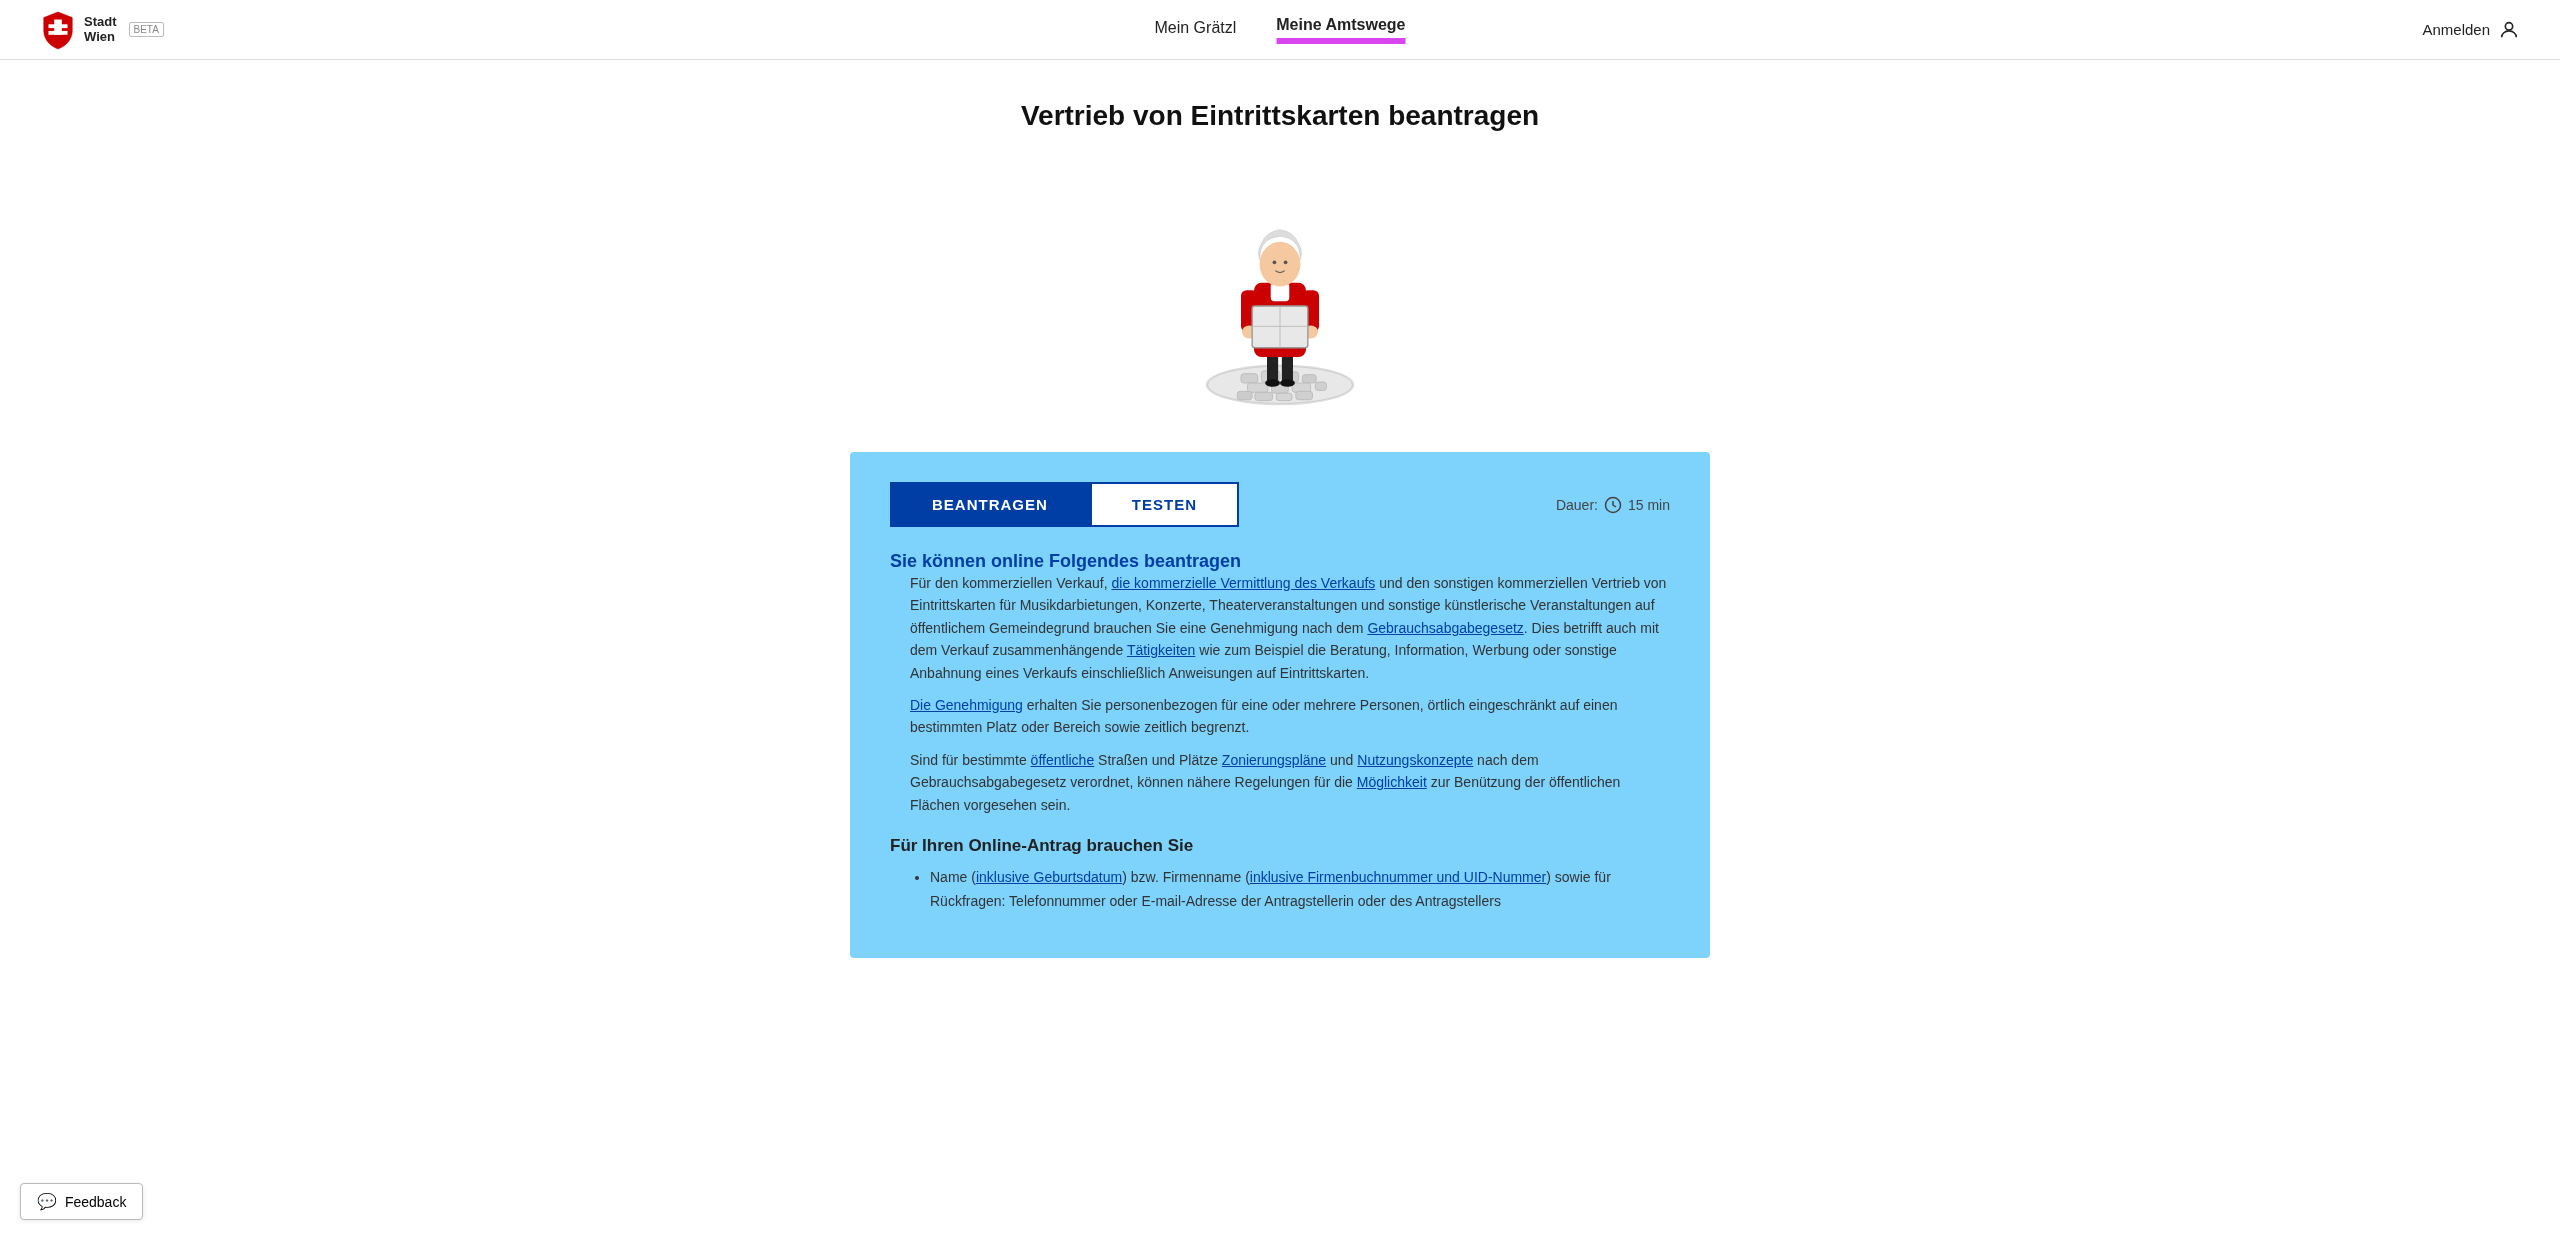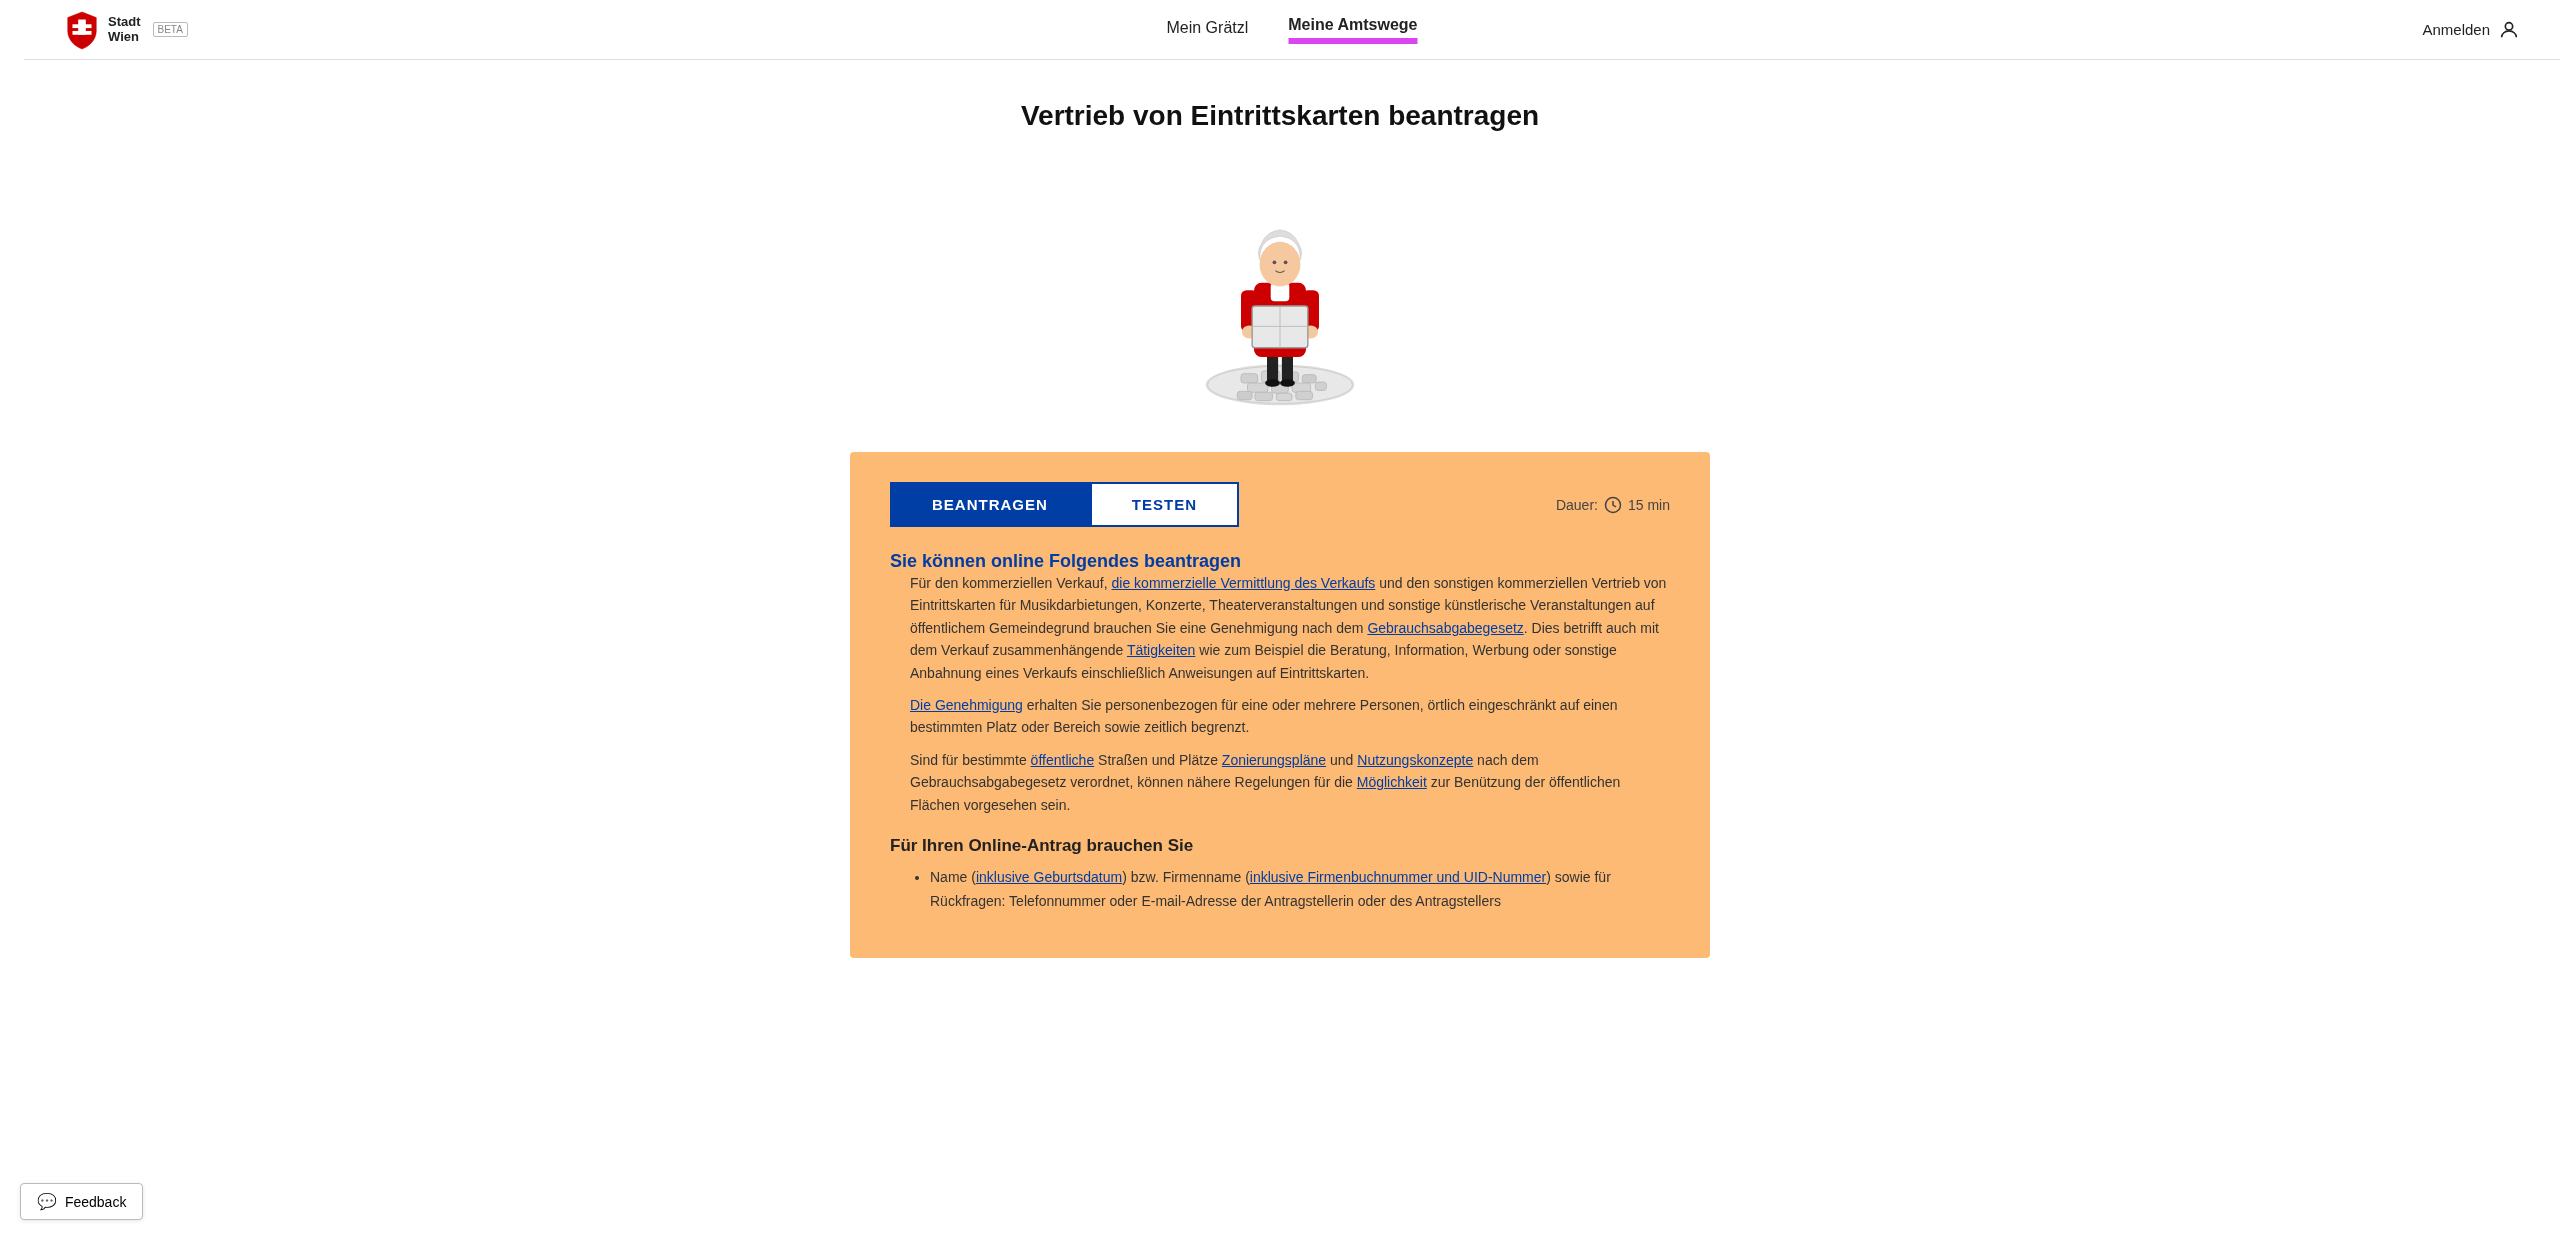--- a/index.html
+++ b/index.html
@@ -7,21 +7,20 @@
 
     
     .header {
       display: flex;
       align-items: center;
       justify-content: space-between;
       padding: 8px 40px;
       height: 60px;
       border-bottom: 1px solid #ddd;
       position: relative;
-      margin-left: 24px;
     }
     .logo-area {
       display: flex;
       align-items: center;
       gap: 8px;
     }
     .logo-shield {
       width: 36px;
       height: 40px;
     }
@@ -96,21 +95,21 @@
       justify-content: center;
       margin-bottom: 30px;
     }
     .illustration-svg {
       width: 220px;
       height: 260px;
     }
 
     
     .content-box {
-      background: #fdba74;
+      background: #7dd3fc;
       border-radius: 4px;
       padding: 30px 40px 40px;
     }
 
     
     .tabs {
       display: flex;
       align-items: center;
       margin-bottom: 24px;
       gap: 0;

